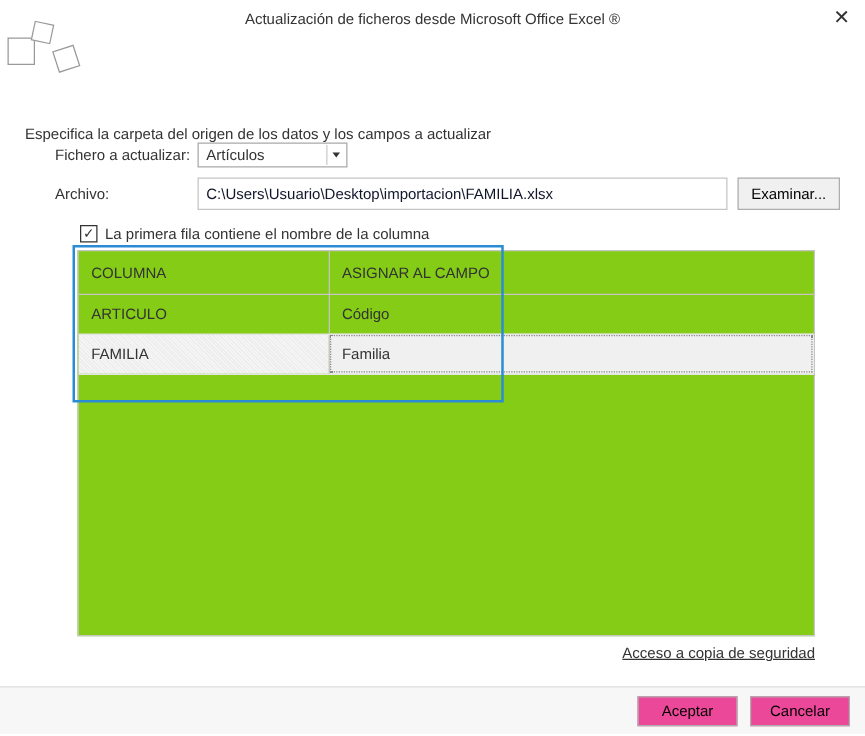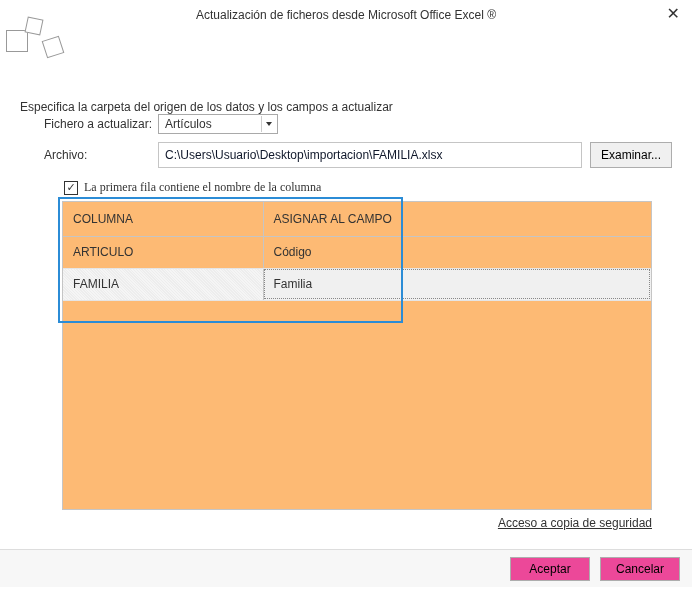--- a/index.html
+++ b/index.html
@@ -100,21 +100,20 @@
   margin-left: 8px;
   font-size: 12px;
   cursor: pointer;
 }
 .check-row {
   display: flex;
   align-items: center;
   padding-left: 44px;
   margin-top: 12px;
   margin-bottom: 6px;
-  font-family: Liberation Serif, serif;
 }
 .checkbox {
   width: 14px;
   height: 14px;
   border: 1px solid #333;
   display: flex;
   align-items: center;
   justify-content: center;
   margin-right: 6px;
   cursor: pointer;
@@ -123,21 +122,21 @@
   content: "✓";
   font-size: 11px;
   color: #333;
   line-height: 1;
 }
 .table-area {
   margin: 0 20px 0 42px;
   border: 1px solid #c5c5c5;
   height: 309px;
   position: relative;
-  background: #fdba74;
+  background: #84cc16;
 }
 .highlight-box {
   position: absolute;
   border: 2px solid #2b8cd6;
   left: -5px;
   top: -5px;
   width: 345px;
   height: 126px;
   pointer-events: none;
   z-index: 10;

